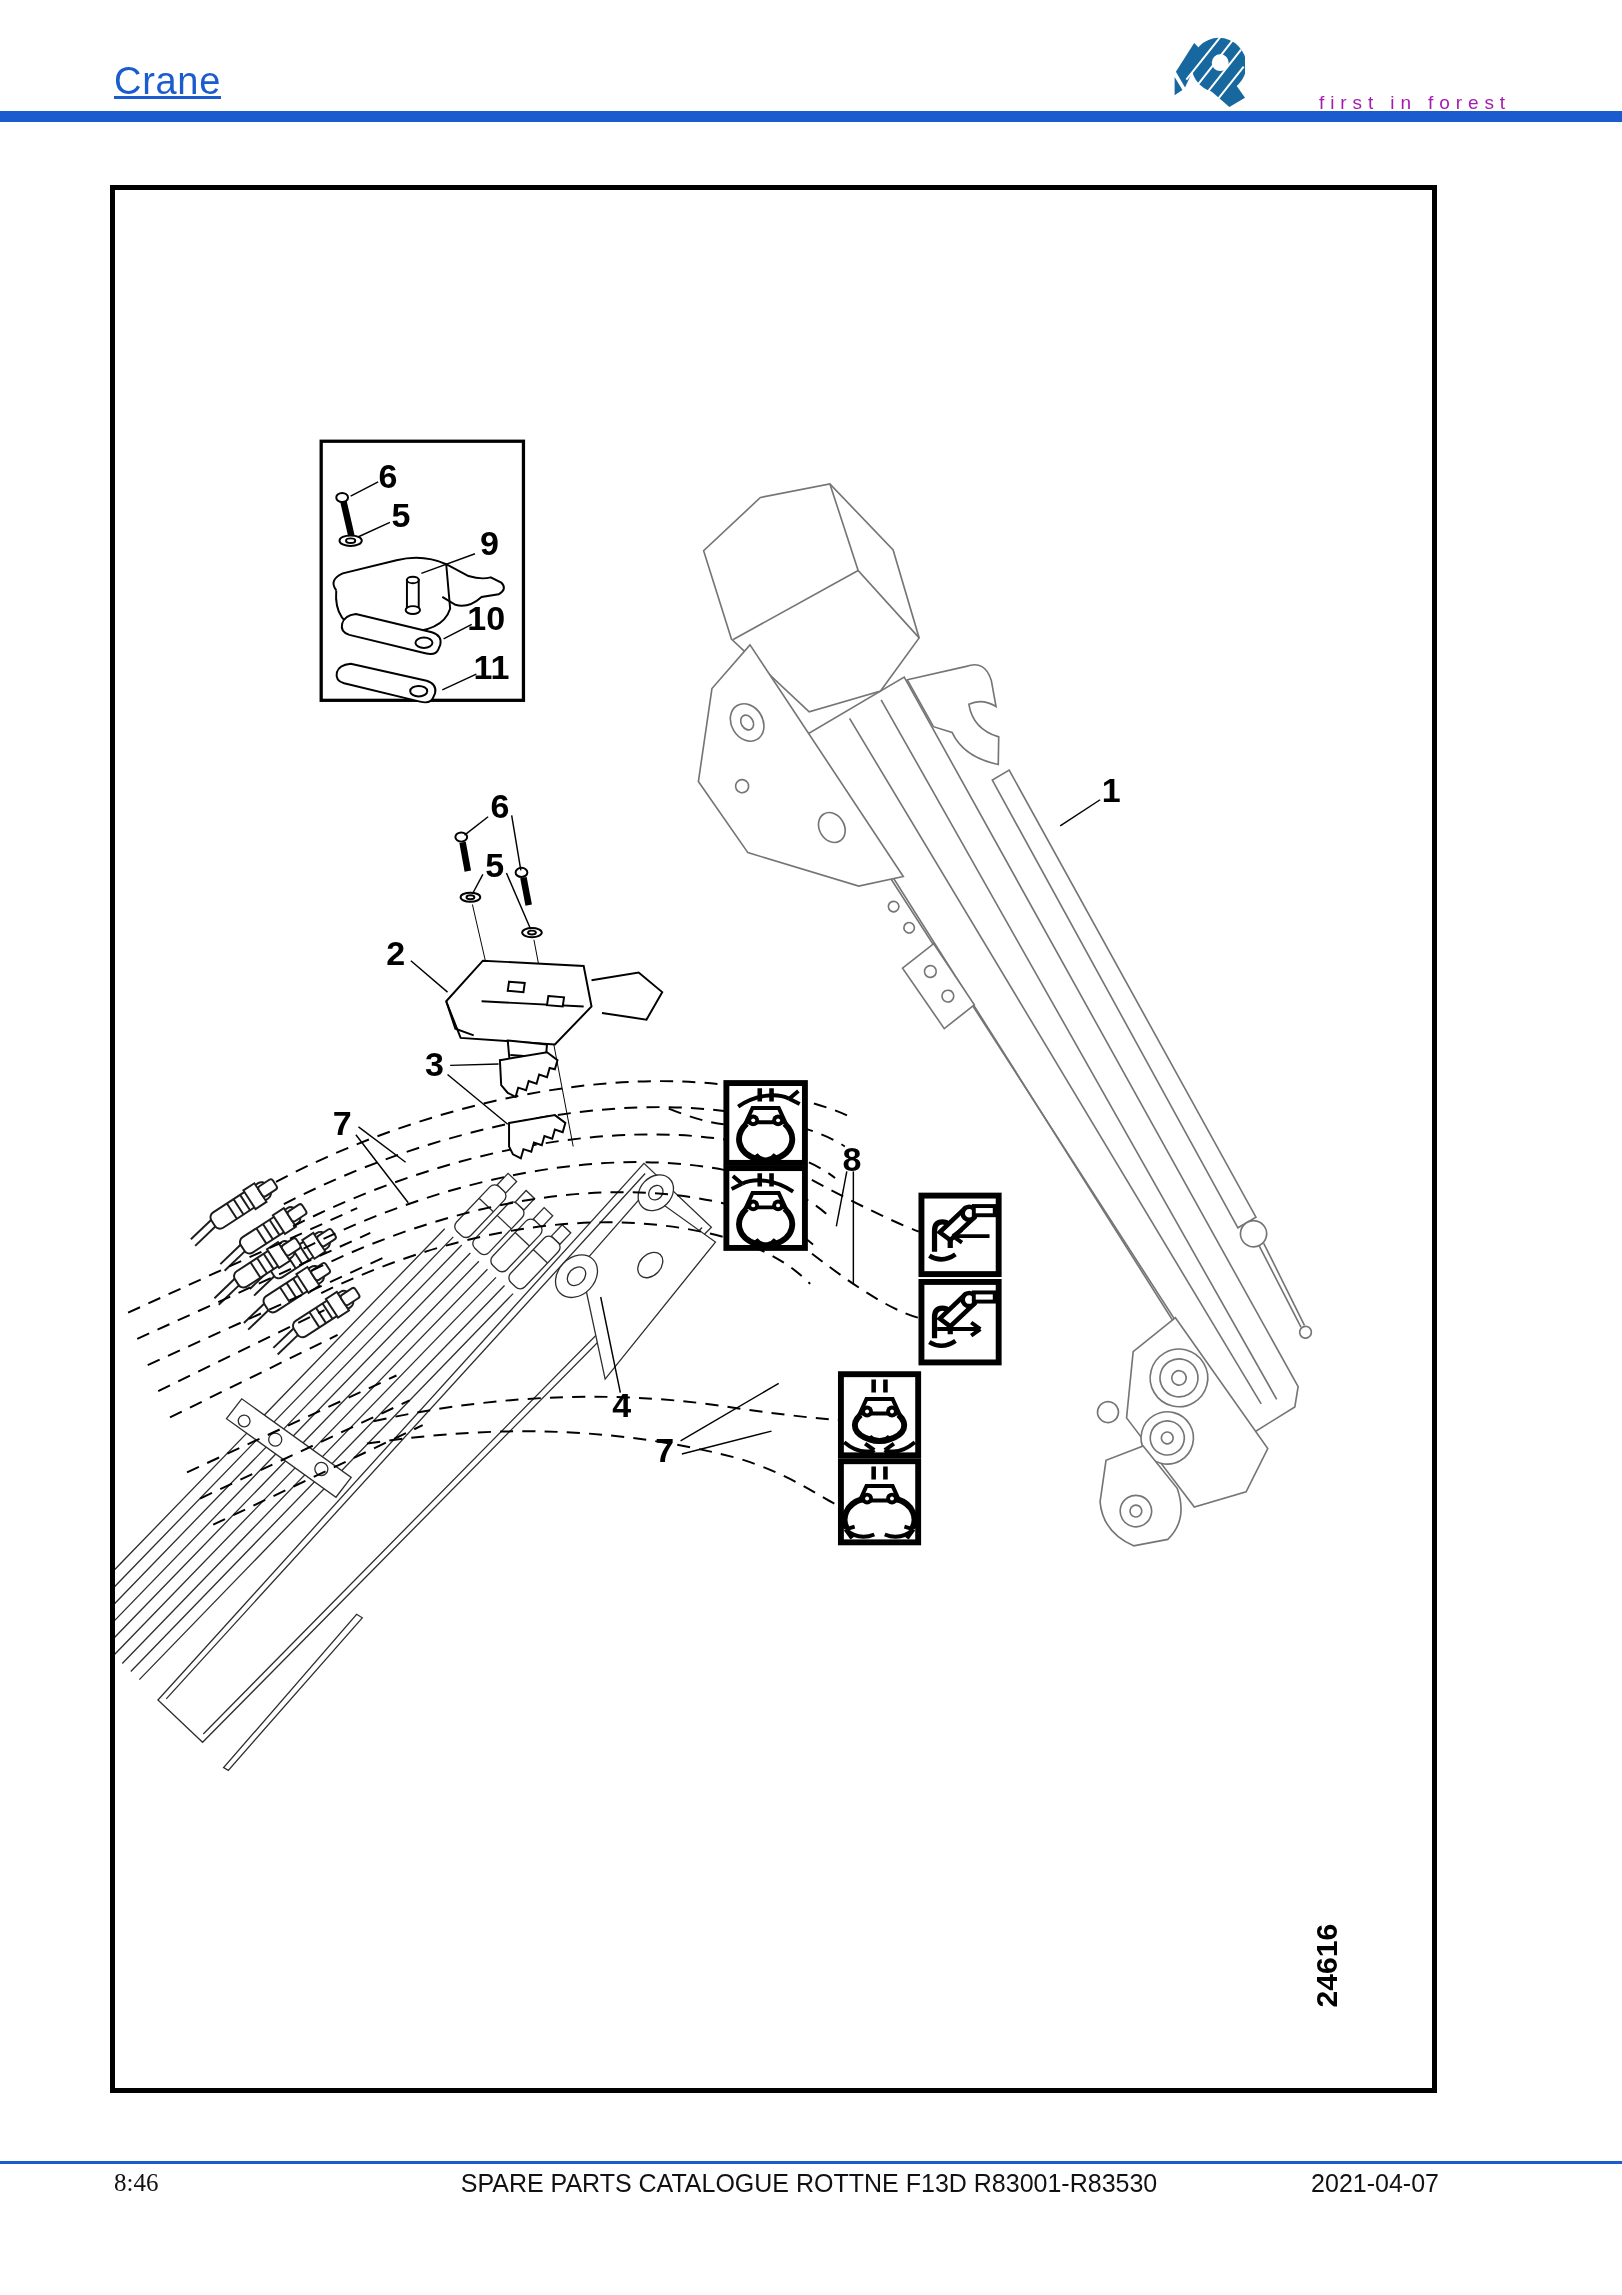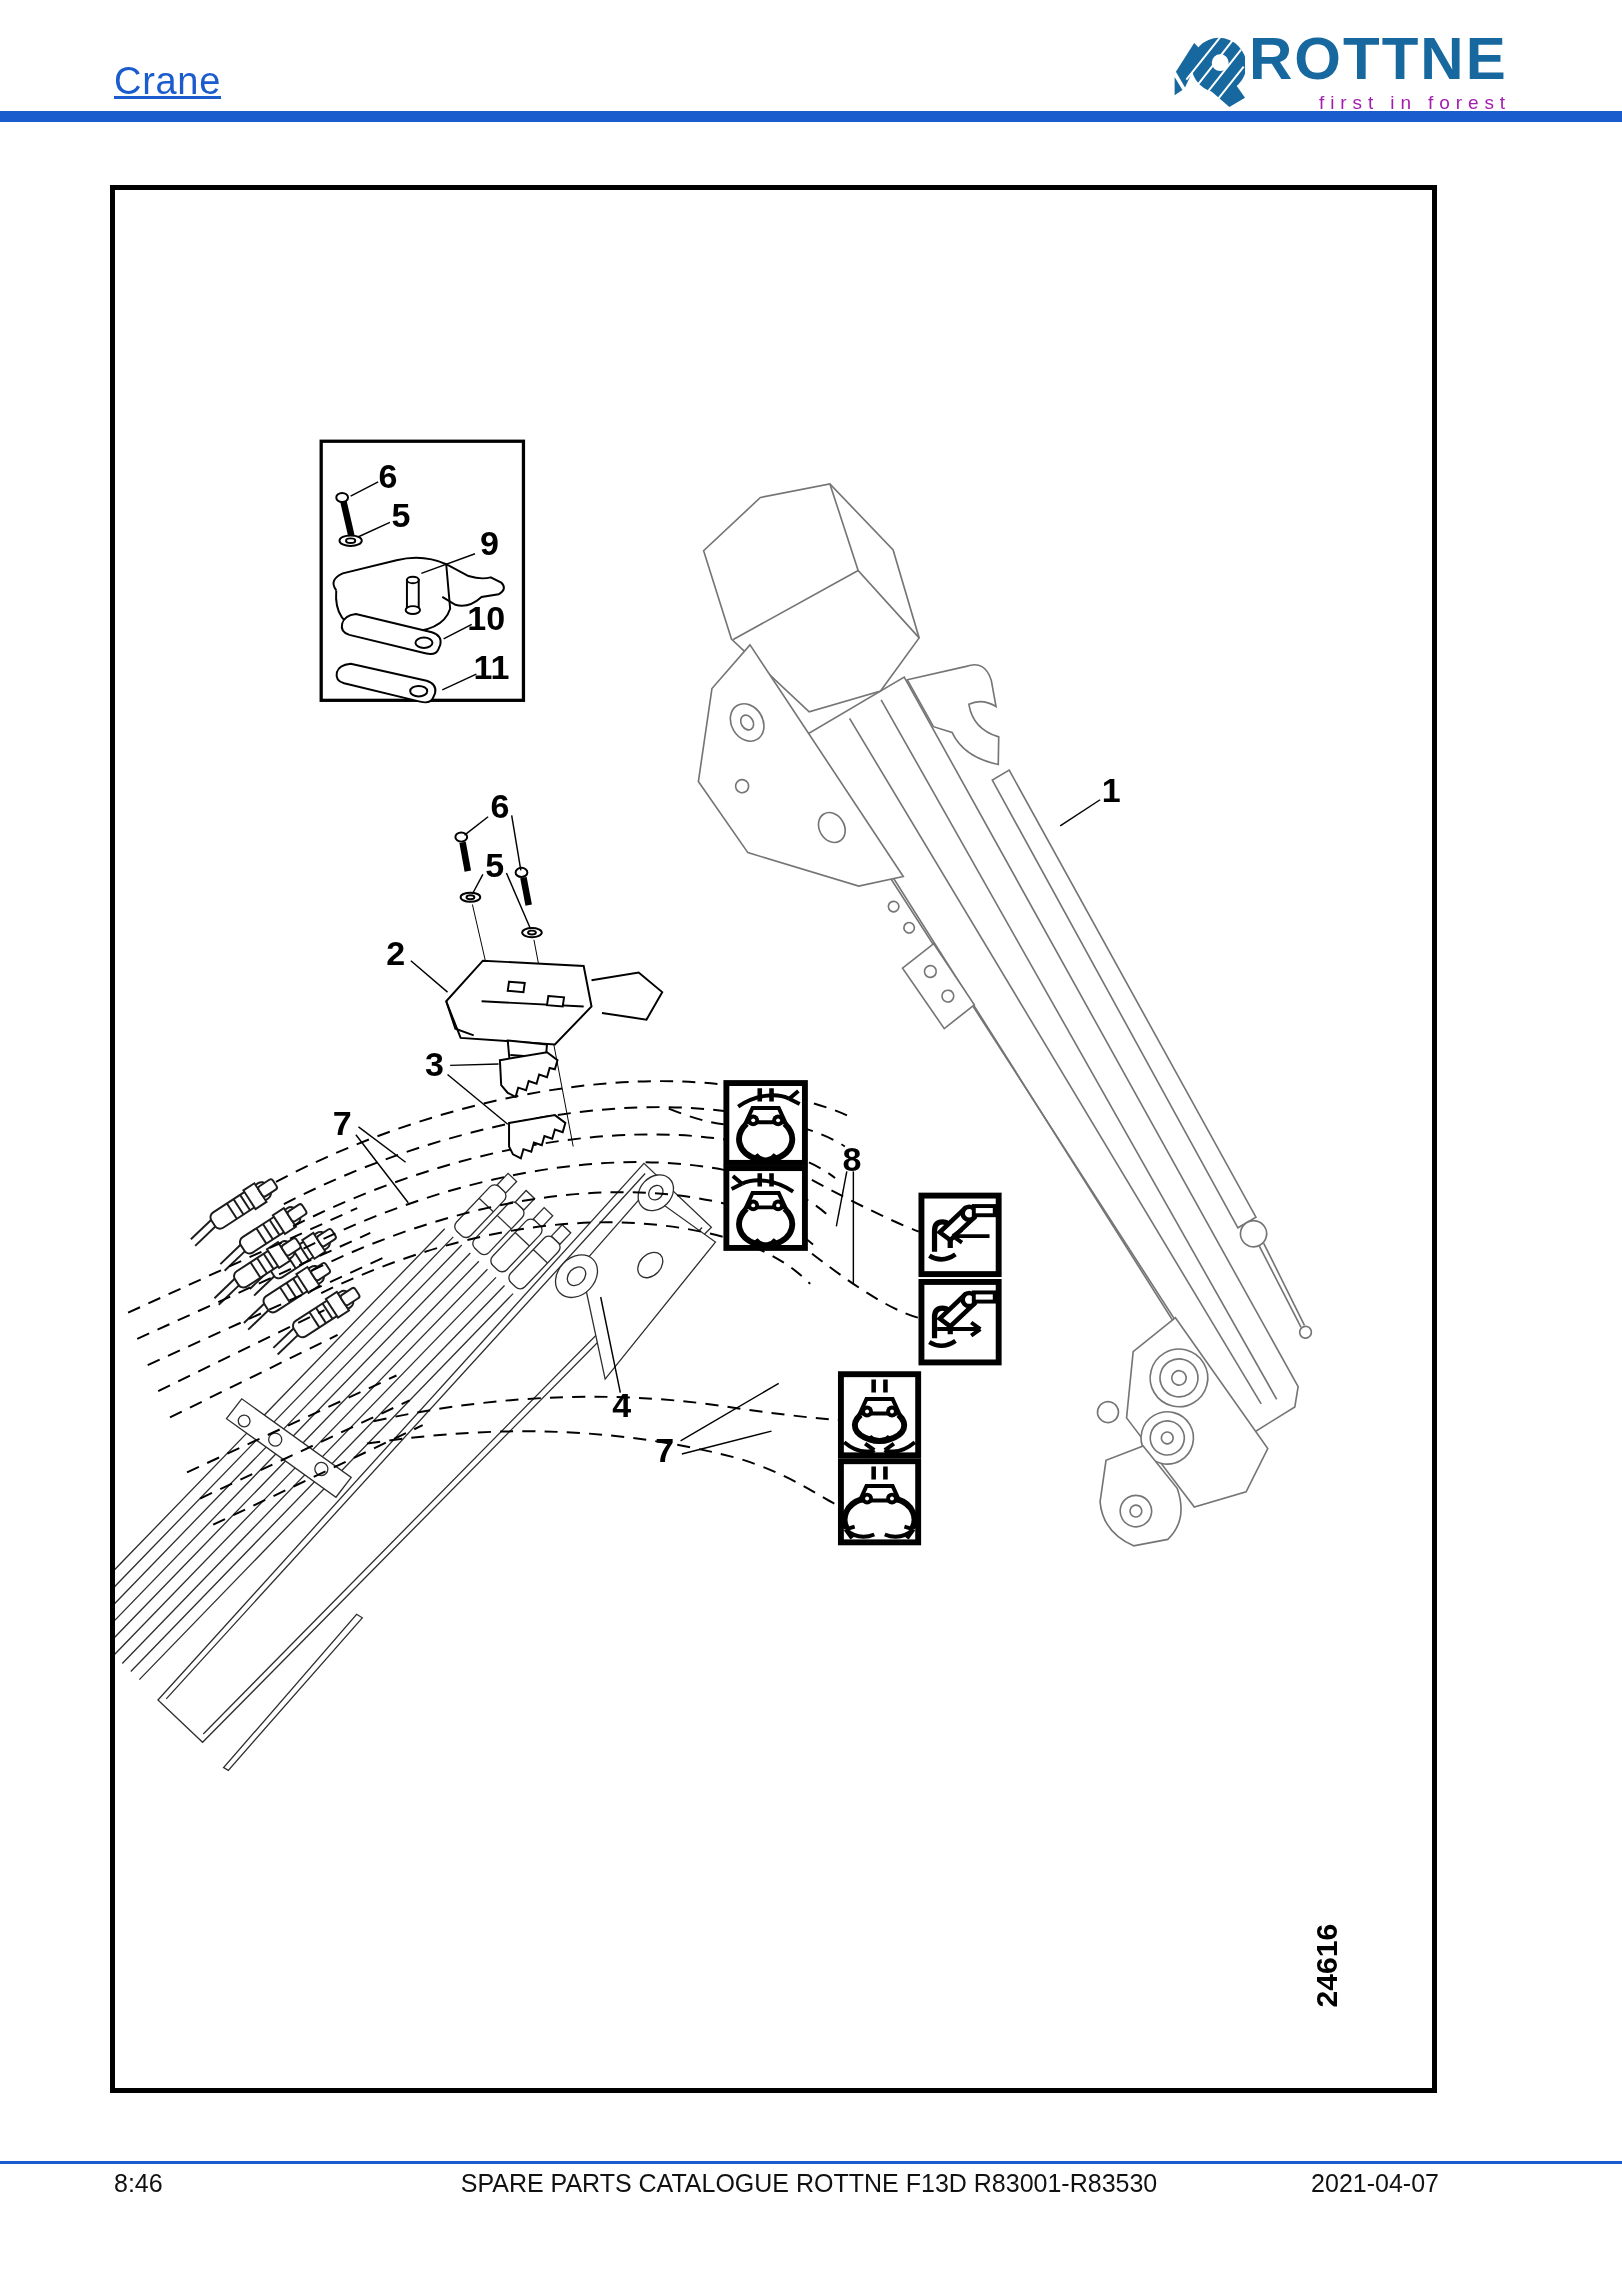--- a/index.html
+++ b/index.html
@@ -8,21 +8,21 @@
   #page-title{left:114px;top:60px;font-size:38px;font-weight:500;color:#1a5bcd;letter-spacing:0.7px;text-decoration:underline;}
   #header-bar{left:0;top:111px;width:1622px;height:11px;background:#1a5bcd;}
   #logo{left:1172px;top:29px;width:366px;height:81px;}
   #logo-mark{position:absolute;left:0;top:1.3px;width:73px;height:77px;}
   #brand{position:absolute;left:77px;top:0px;font-size:60px;font-weight:bold;color:#16689f;letter-spacing:2px;line-height:1;}
   #tagline{position:absolute;left:77px;top:63px;width:262px;text-align:right;font-size:19px;color:#a21caf;letter-spacing:5.9px;}
   #frame{left:110px;top:185px;width:1327px;height:1908px;border:5.2px solid #000;box-sizing:border-box;}
   #figure-svg{position:absolute;left:0;top:0;width:100%;height:100%;}
   #footer-line{left:0;top:2161px;width:1622px;height:2.6px;background:#1a5bcd;}
   .footer-text{top:2169px;font-size:25px;color:#111;}
-  #footer-time{left:114px;}
+  #footer-time{left:114px;font-family:Liberation Serif, serif;}
   #footer-title{left:0;width:1548px;text-align:center;padding-left:35px;}
   #footer-date{right:183px;}
   svg text{font-family:"Liberation Sans",sans-serif;}
   .callout{font-size:52px;font-weight:bold;fill:#000;}
 </style>
 </head>
 <body>
 
 <div class="abs" id="page-title">Crane</div>
 
@@ -35,21 +35,20 @@
       <polygon points="58,92 84,64 112,104 88,118"></polygon>
     </g>
     <circle cx="74" cy="50" r="13" fill="#fff"></circle>
     <g stroke="#fff" stroke-width="3">
       <line x1="30" y1="96" x2="96" y2="12"></line>
       <line x1="22" y1="76" x2="78" y2="6"></line>
       <line x1="46" y1="106" x2="106" y2="30"></line>
       <line x1="64" y1="114" x2="110" y2="56"></line>
     </g>
   </svg>
-  <div id="brand">ROTTNE</div>
   <div id="tagline">first in forest</div>
 </div>
 
 <div class="abs" id="header-bar"></div>
 
 <div class="abs" id="frame">
 <svg id="figure-svg" viewBox="0 0 2012 2901" preserveAspectRatio="none">
   <defs>
     <g id="qcoupler" stroke="#1c1c1c" stroke-width="3" fill="#fff">
       <line x1="-50" y1="-6" x2="-92" y2="2"></line>

